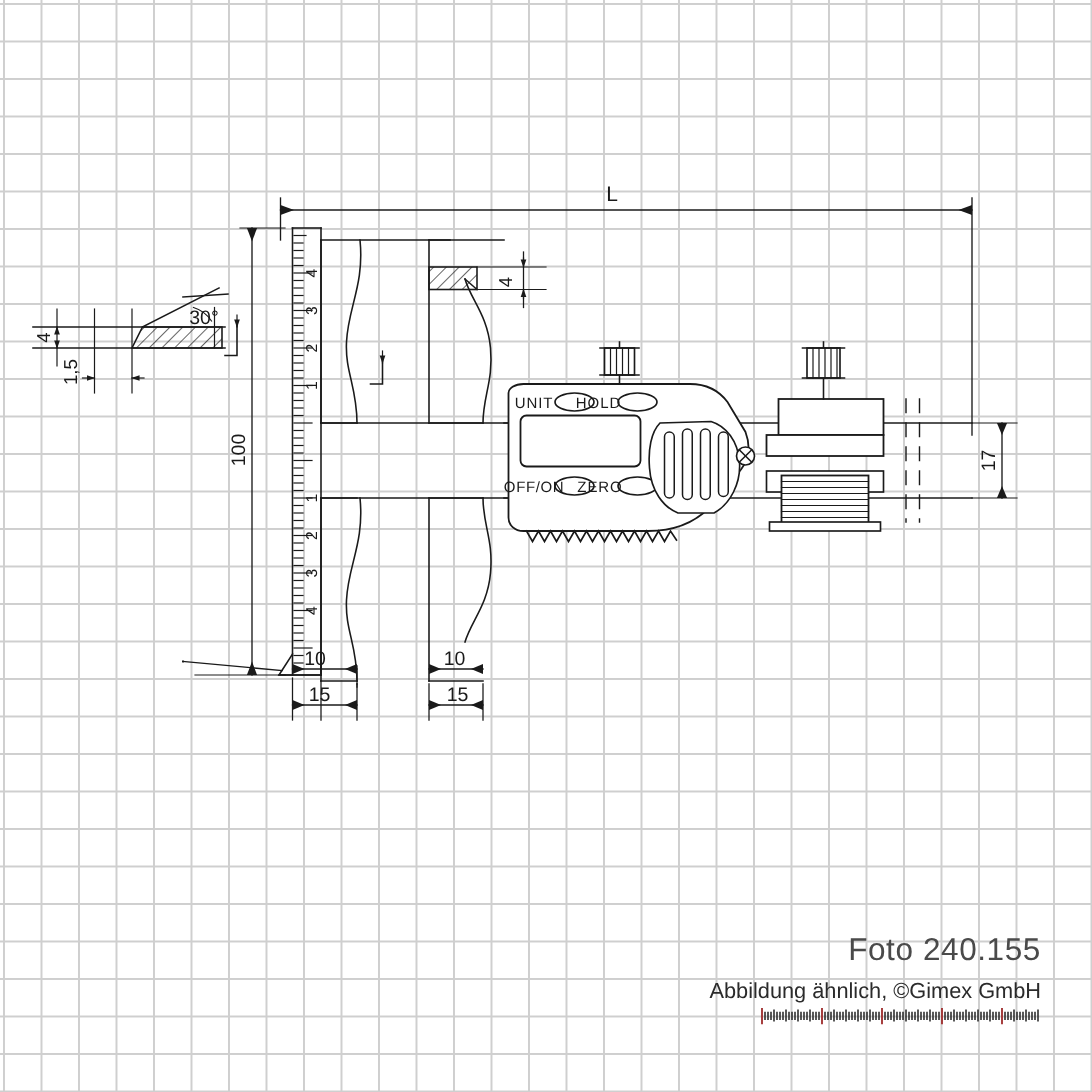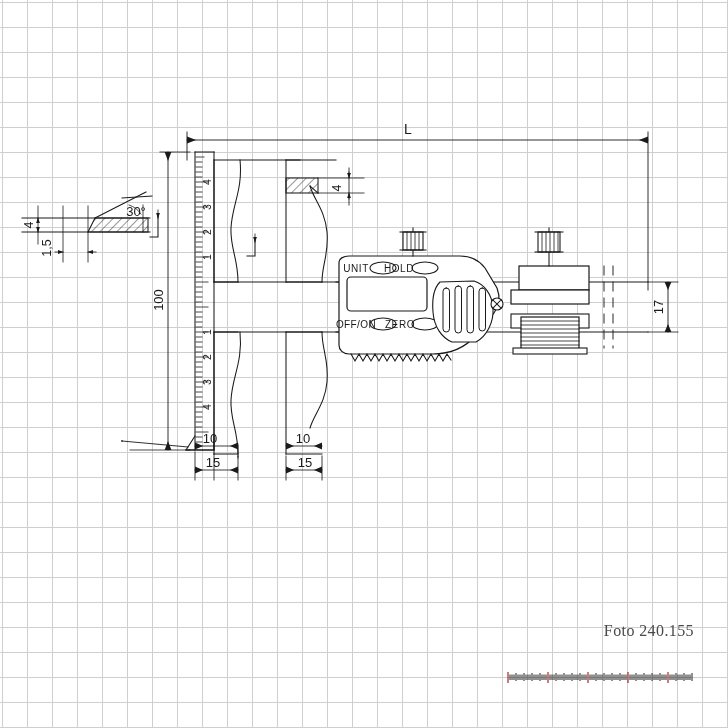--- a/index.html
+++ b/index.html
@@ -28,25 +28,24 @@
     position: absolute;
     left: 0;
     top: 0;
     width: 728px;
     height: 728px;
   }
   .cap-title {
     position: absolute;
     right: 34px;
     top: 622px;
-    font-size: 16px;
+    font-size: 21px;
     color: #4a4a4a;
     letter-spacing: 0.4px;
     white-space: nowrap;
-    font-family: Liberation Serif, serif;
   }
   .cap-sub {
     position: absolute;
     right: 34px;
     top: 653px;
     font-size: 14.5px;
     color: #2b2b2b;
     white-space: nowrap;
   }
   .rulerbar {
@@ -393,20 +392,21 @@
       <text x="211" y="407" font-size="10.5" text-anchor="middle" transform="rotate(-90 211 407)">4</text>
 
       <text x="356" y="272" font-size="10" text-anchor="middle" letter-spacing="0.6">UNIT</text>
       <text x="399" y="272" font-size="10" text-anchor="middle" letter-spacing="0.6">HOLD</text>
       <text x="356" y="328" font-size="10" text-anchor="middle" letter-spacing="0.4">OFF/ON</text>
       <text x="400" y="328" font-size="10" text-anchor="middle" letter-spacing="0.6">ZERO</text>
     </g>
   </svg>
 
   <div class="cap-title">Foto 240.155</div>
+  <div class="cap-sub">Abbildung ähnlich, ©Gimex GmbH</div>
 
   <svg class="rulerbar" viewBox="0 0 187 11" xmlns="http://www.w3.org/2000/svg">
     <g id="rulerticks">
         <line x1="1" x2="1" y1="0" y2="11" stroke="#9e2a2a" stroke-width="1.2"></line>
         <line x1="3" x2="3" y1="2.5" y2="8" stroke="#222222" stroke-width="1"></line>
         <line x1="5" x2="5" y1="2.5" y2="8" stroke="#222222" stroke-width="1"></line>
         <line x1="7" x2="7" y1="2.5" y2="8" stroke="#222222" stroke-width="1"></line>
         <line x1="9" x2="9" y1="1" y2="9" stroke="#222222" stroke-width="1"></line>
         <line x1="11" x2="11" y1="2.5" y2="8" stroke="#222222" stroke-width="1"></line>
         <line x1="13" x2="13" y1="2.5" y2="8" stroke="#222222" stroke-width="1"></line>

